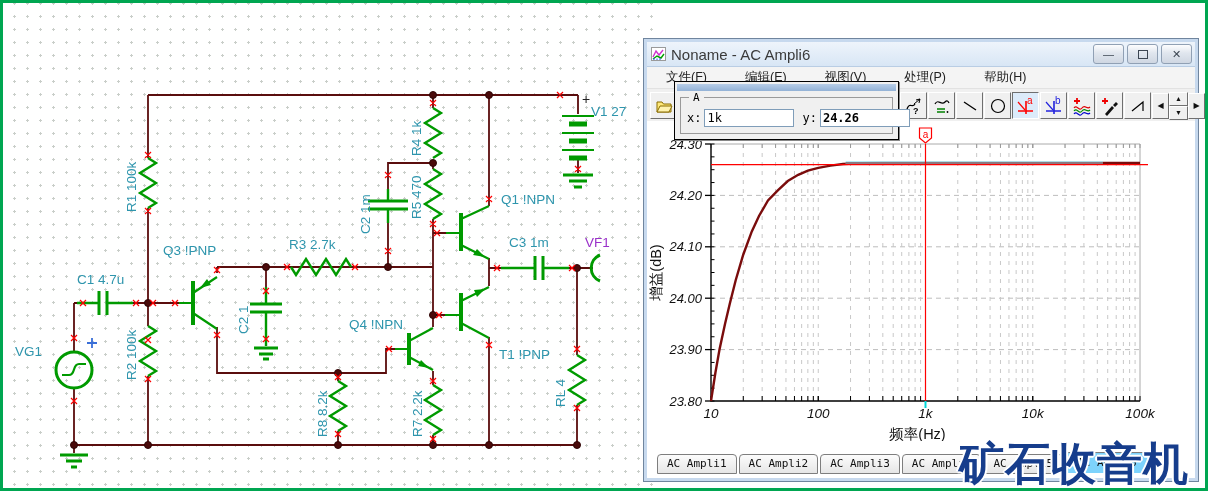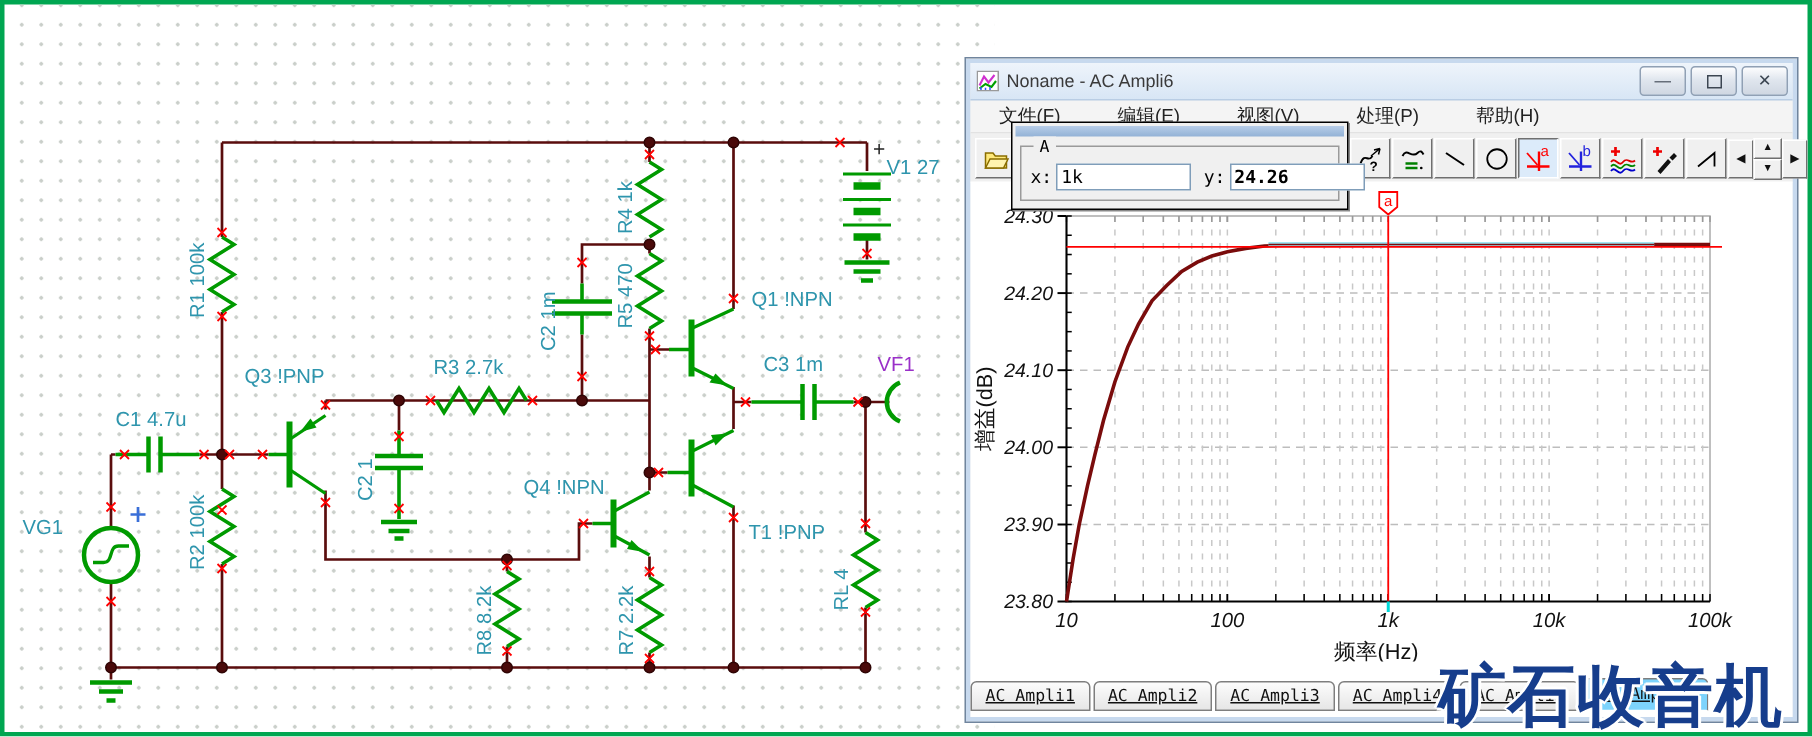--- a/index.html
+++ b/index.html
@@ -13,21 +13,21 @@
   .schem{position:absolute;left:0;top:0;z-index:1;}
 
   
   .win{position:absolute;left:640px;top:35px;width:554px;height:442px;z-index:2;
        background:#f0f0f0;border:1px solid #70859e;
        box-shadow:0 0 0 3px #c7d9ee inset;}
   .titlebar{position:relative;height:24px;margin:3px 3px 0 3px;
        background:linear-gradient(#eef4fb,#d8e6f5);
        border-bottom:1px solid #b9cde4;display:flex;align-items:center;}
   .title-ico{width:15px;height:14px;margin:0 5px 0 4px;}
-  .title-txt{font-size:12px;color:#3a3a3a;text-align:right;}
+  .title-txt{font-size:15px;color:#3a3a3a;text-align:right;}
   .winbtns{position:absolute;right:3px;top:2px;display:flex;gap:3px;}
   .wbtn{width:29px;height:18px;border:1px solid #90a0b4;border-radius:3px;
        background:linear-gradient(#fdfdfe,#e0e6ee 45%,#cfd7e2);
        display:flex;align-items:center;justify-content:center;
        font-size:11px;color:#3c4652;line-height:1;}
   .wbtn .sq{width:8px;height:7px;border:1.5px solid #3c4652;display:block;}
   .menubar{height:21px;margin:0 3px;background:#f4f4f4;border-bottom:1px solid #e2e2e2;
        display:flex;align-items:center;font-size:12.5px;color:#222;}
   .menubar span{padding:2px 19px;}
   .toolbar{height:33px;margin:0 3px;background:#f0f0f0;display:flex;align-items:center;
@@ -38,22 +38,22 @@
   .tbtn.pressed{border-color:#6f6f6f #ffffff #ffffff #6f6f6f;background:#dcebfa;}
   .tb-gap{width:222px;flex:0 0 auto;}
   .navgrp{margin-left:auto;margin-right:2px;display:flex;align-items:center;}
   .nbtn{width:15px;height:24px;border:1px solid;border-color:#fff #6f6f6f #6f6f6f #fff;
        background:#f0f0f0;display:flex;align-items:center;justify-content:center;
        font-size:8px;color:#111;}
   .spin{display:flex;flex-direction:column;}
   .spin .nbtn{height:12px;width:17px;font-size:7px;}
   .client{position:absolute;left:3px;top:82px;right:3px;bottom:3px;background:#fff;}
   .plot-svg{position:absolute;left:0;top:0;}
-  .tabs{position:absolute;left:0;bottom:4px;display:flex;align-items:flex-end;gap:2px;
-       font-family:"DejaVu Sans Mono",monospace;font-size:11px;color:#111;text-decoration:underline;}
+  .tabs{position:absolute;left:10px;bottom:4px;display:flex;align-items:flex-end;gap:2px;
+       font-family:"DejaVu Sans Mono",monospace;font-size:11px;color:#111;}
   .tab{border:1px solid #7e7e7e;border-radius:4px 4px 0 0;background:linear-gradient(#fcfcfc,#e6e6e6);
        padding:2px 9px 3px;}
   .tab.active{background:#7dd3fc;padding:3px 11px 4px;border-bottom-color:#fff;}
 
   
   .cpanel{position:absolute;left:30px;top:42px;width:223px;height:57px;z-index:4;
        background:#f0f0f0;border:1px solid #000;box-shadow:1px 1px 0 #888;}
   .cpanel .strip{position:absolute;left:2px;right:2px;top:2px;height:7px;
        background:linear-gradient(#b7cde8,#93b2d6);}
   .cpanel .grp{position:absolute;left:5px;right:5px;top:15px;bottom:5px;

